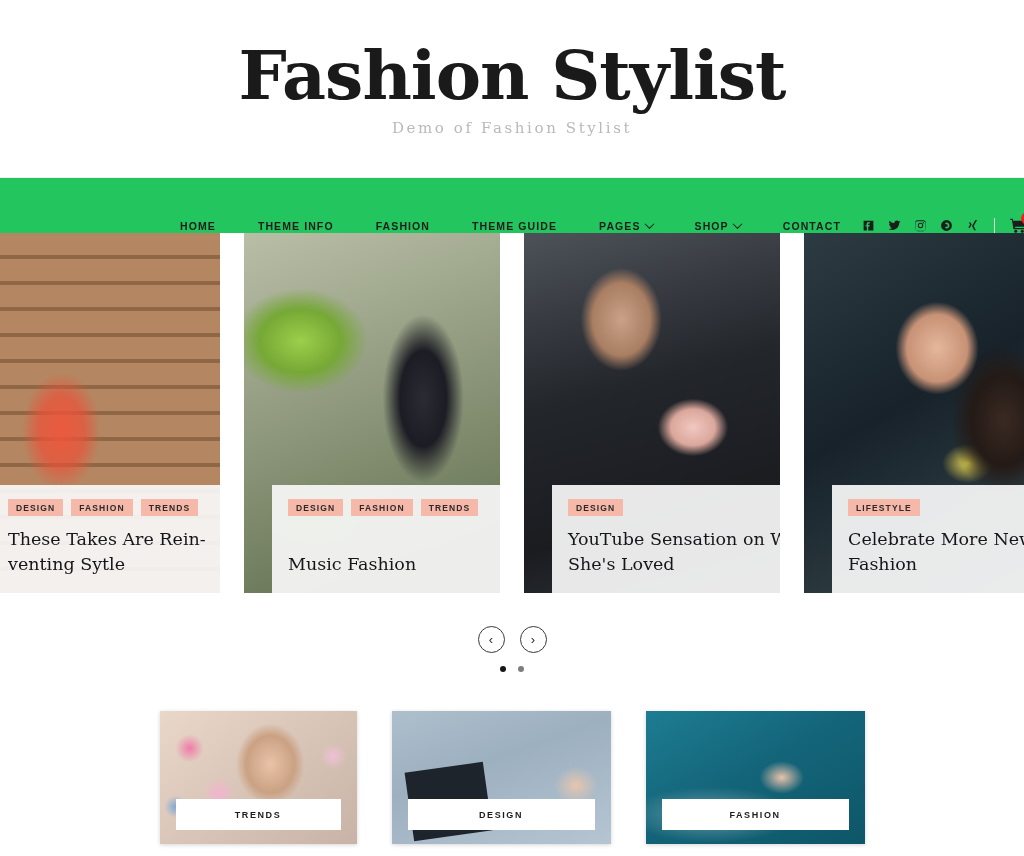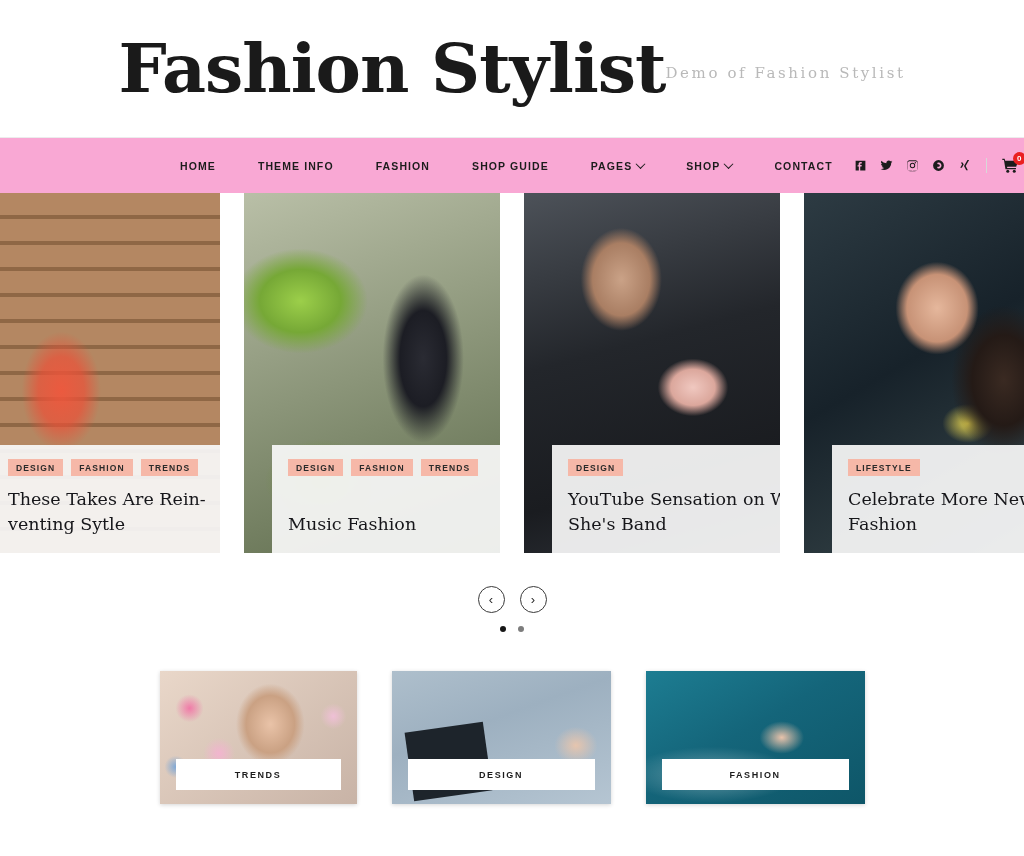--- a/index.html
+++ b/index.html
@@ -6,22 +6,22 @@
   html, body {
     width: 1024px; height: 856px;
     background: #ffffff;
     font-family: "Liberation Sans", sans-serif;
     overflow: hidden;
   }
   .page { position: relative; width: 1024px; height: 856px; background:#fff; }
 
   
   .site-header {
-    height: 138px;
-    display: flex; flex-direction: row;
+    height: 178px;
+    display: flex; flex-direction: column;
     align-items: center; justify-content: center;
     border-bottom: 1px solid #ececec;
     background:#fff;
   }
   .site-title {
     font-family: "DejaVu Serif", "Liberation Serif", serif;
     font-weight: 700;
     font-size: 68px;
     letter-spacing: -1px;
     color: #1a1a1a;
@@ -31,23 +31,23 @@
     margin-top: 8px;
     font-size: 15px;
     letter-spacing: 2.6px;
     color: #b9b9b9;
     font-family: "DejaVu Serif", "Liberation Serif", serif;
   }
 
   
   .nav-bar {
     height: 55px;
-    display: flex; align-items: center;
+    display: flex; align-items: flex-end;
     justify-content: center;
-    background:#f9a8d4;
+    background:#22c55e;
     position: relative;
   }
   .nav-inner {
     width: 1024px;
     display:flex; align-items:center;
     padding: 0 0 0 0;
   }
   .menu {
     display:flex; align-items:center;
     list-style:none;
@@ -239,21 +239,21 @@
         <li>
           <span>HOME</span>
         </li>
         <li>
           <span>THEME INFO</span>
         </li>
         <li>
           <span>FASHION</span>
         </li>
         <li>
-          <span>SHOP GUIDE</span>
+          <span>THEME GUIDE</span>
         </li>
         <li>
           <span>PAGES</span>
           <span class="chev"></span>
         </li>
         <li>
           <span>SHOP</span>
           <span class="chev"></span>
         </li>
         <li>
@@ -330,21 +330,21 @@
       <article class="slide">
         <div class="slide-img">
             <div class="ph ph3"></div>
           </div>
         <div class="slide-overlay">
           <div class="tags">
             <span class="tag">DESIGN</span>
           </div>
           <div class="slide-title">
             <span>YouTube Sensation on Why</span><br>
-            <span>She's Band</span>
+            <span>She's Loved</span>
           </div>
         </div>
       </article>
 
       <article class="slide">
         <div class="slide-img">
             <div class="ph ph4"></div>
           </div>
         <div class="slide-overlay">
           <div class="tags">

